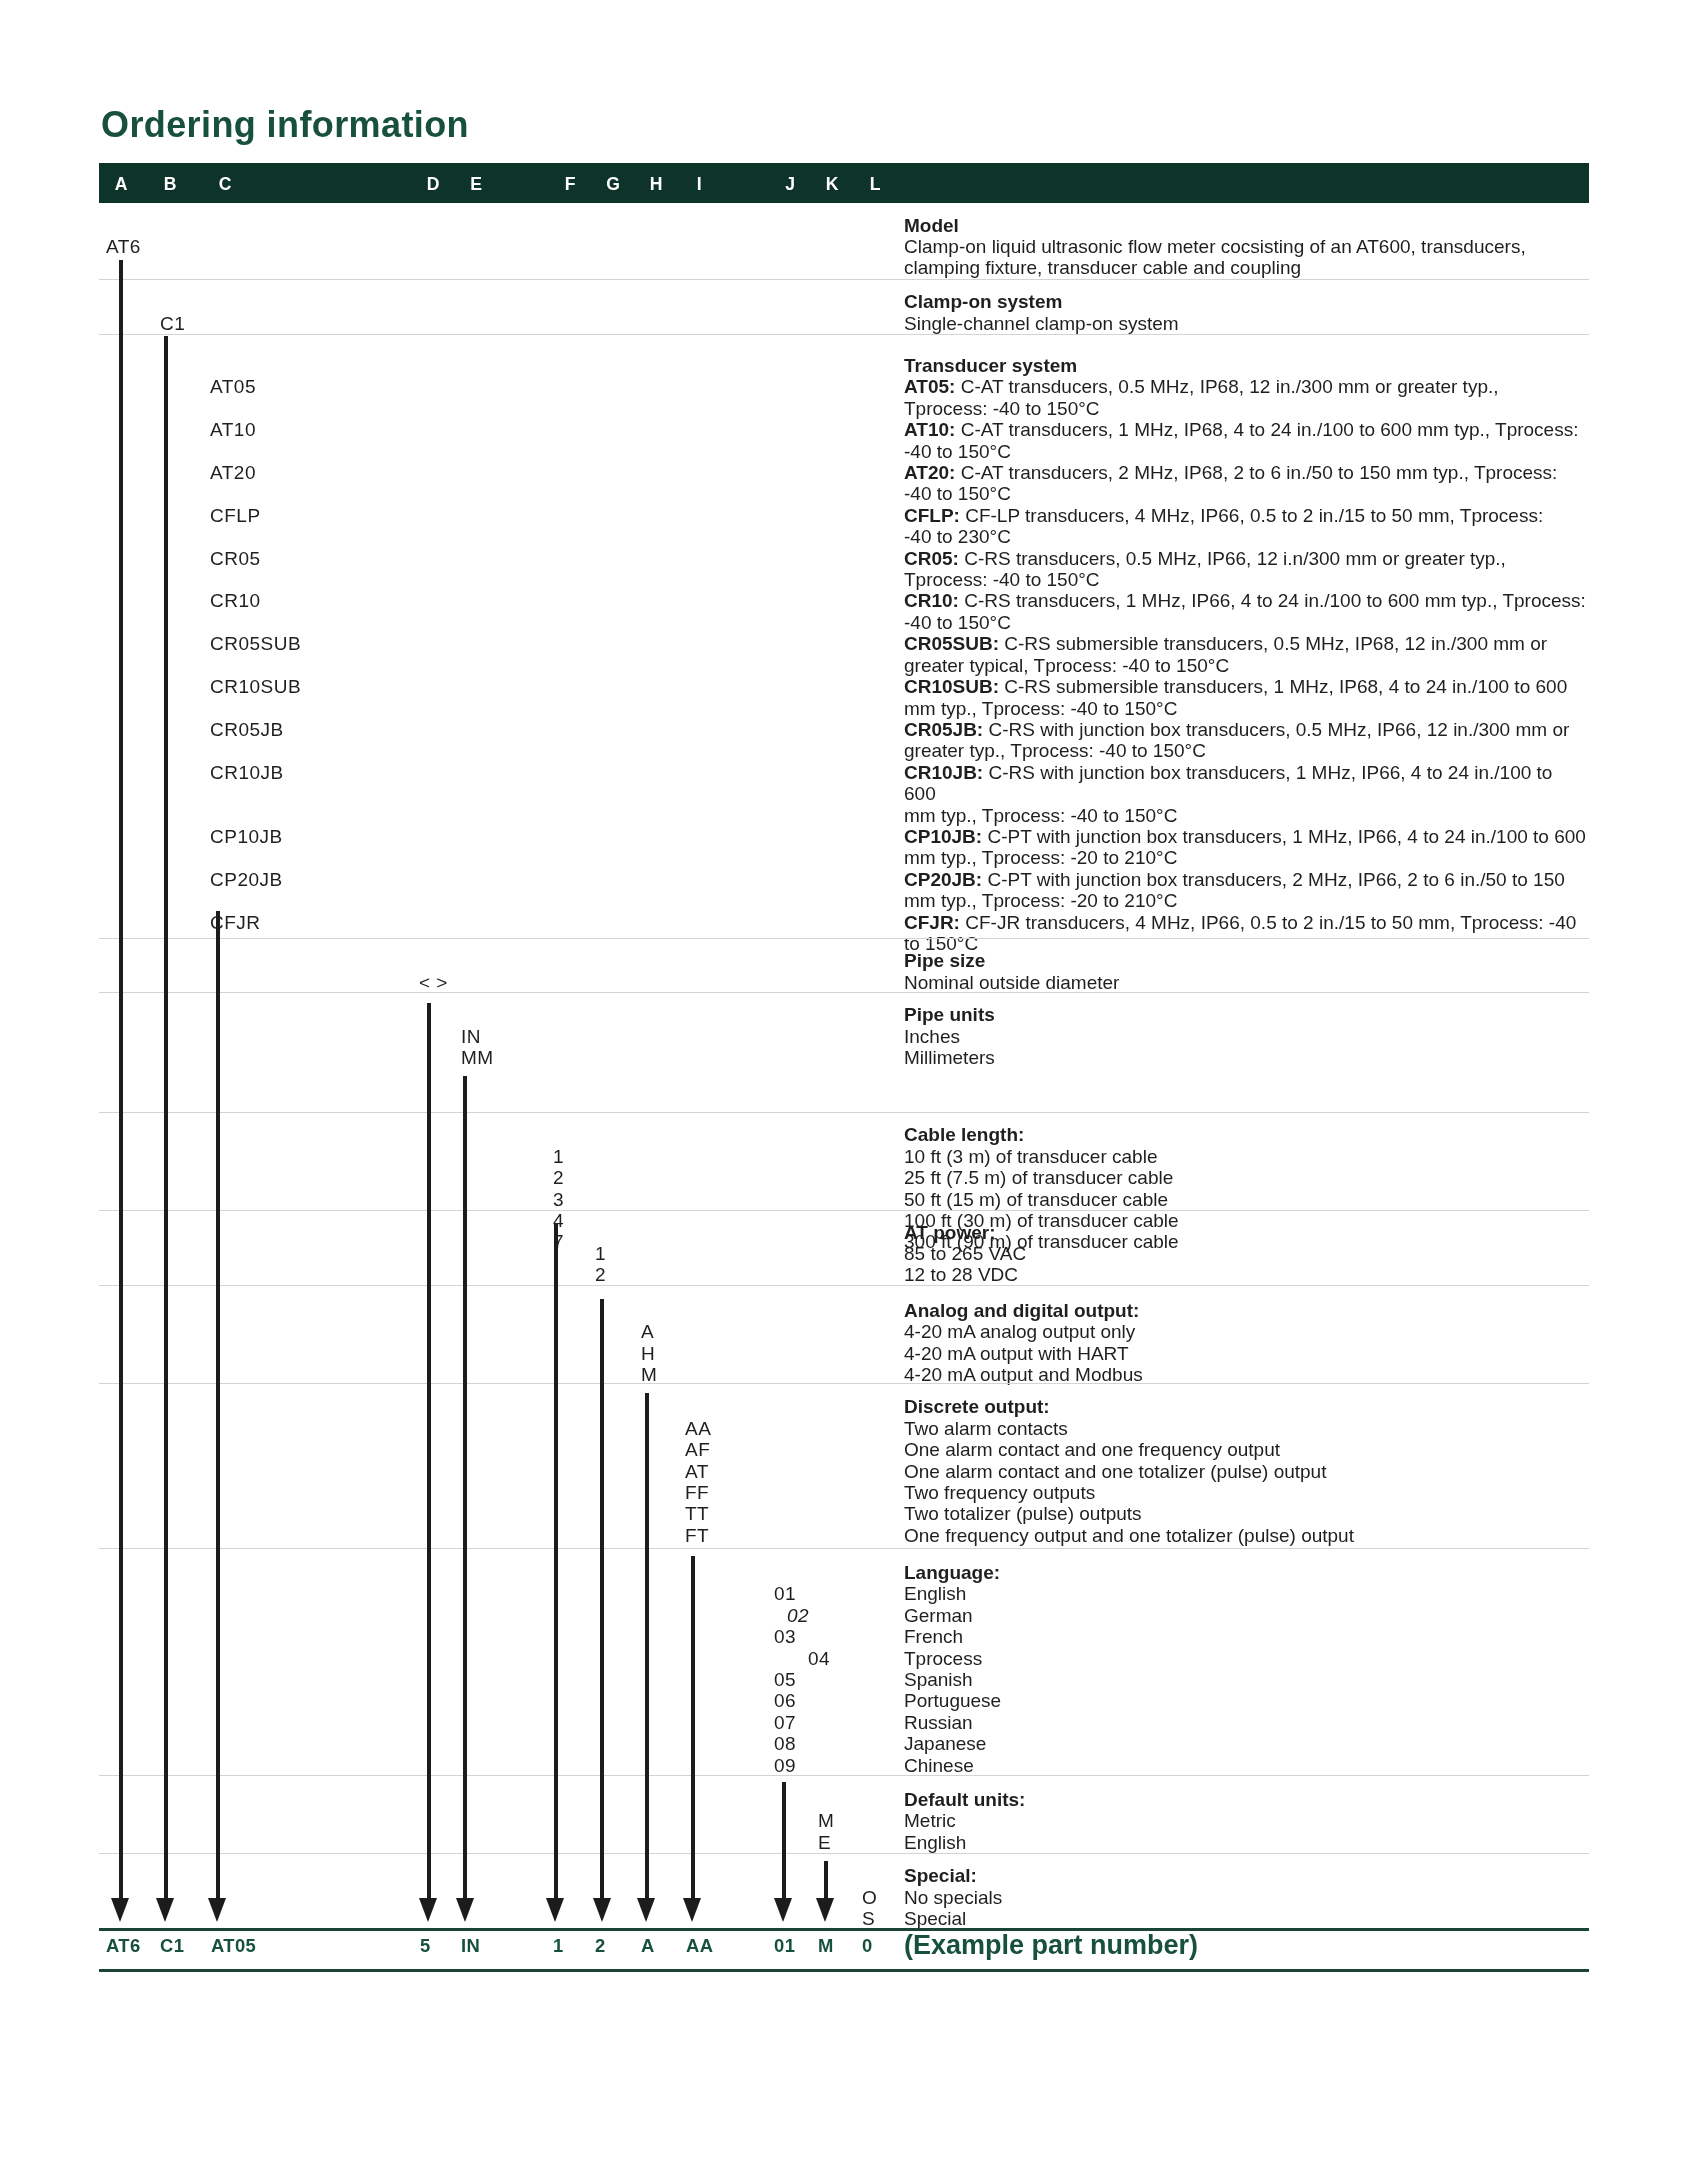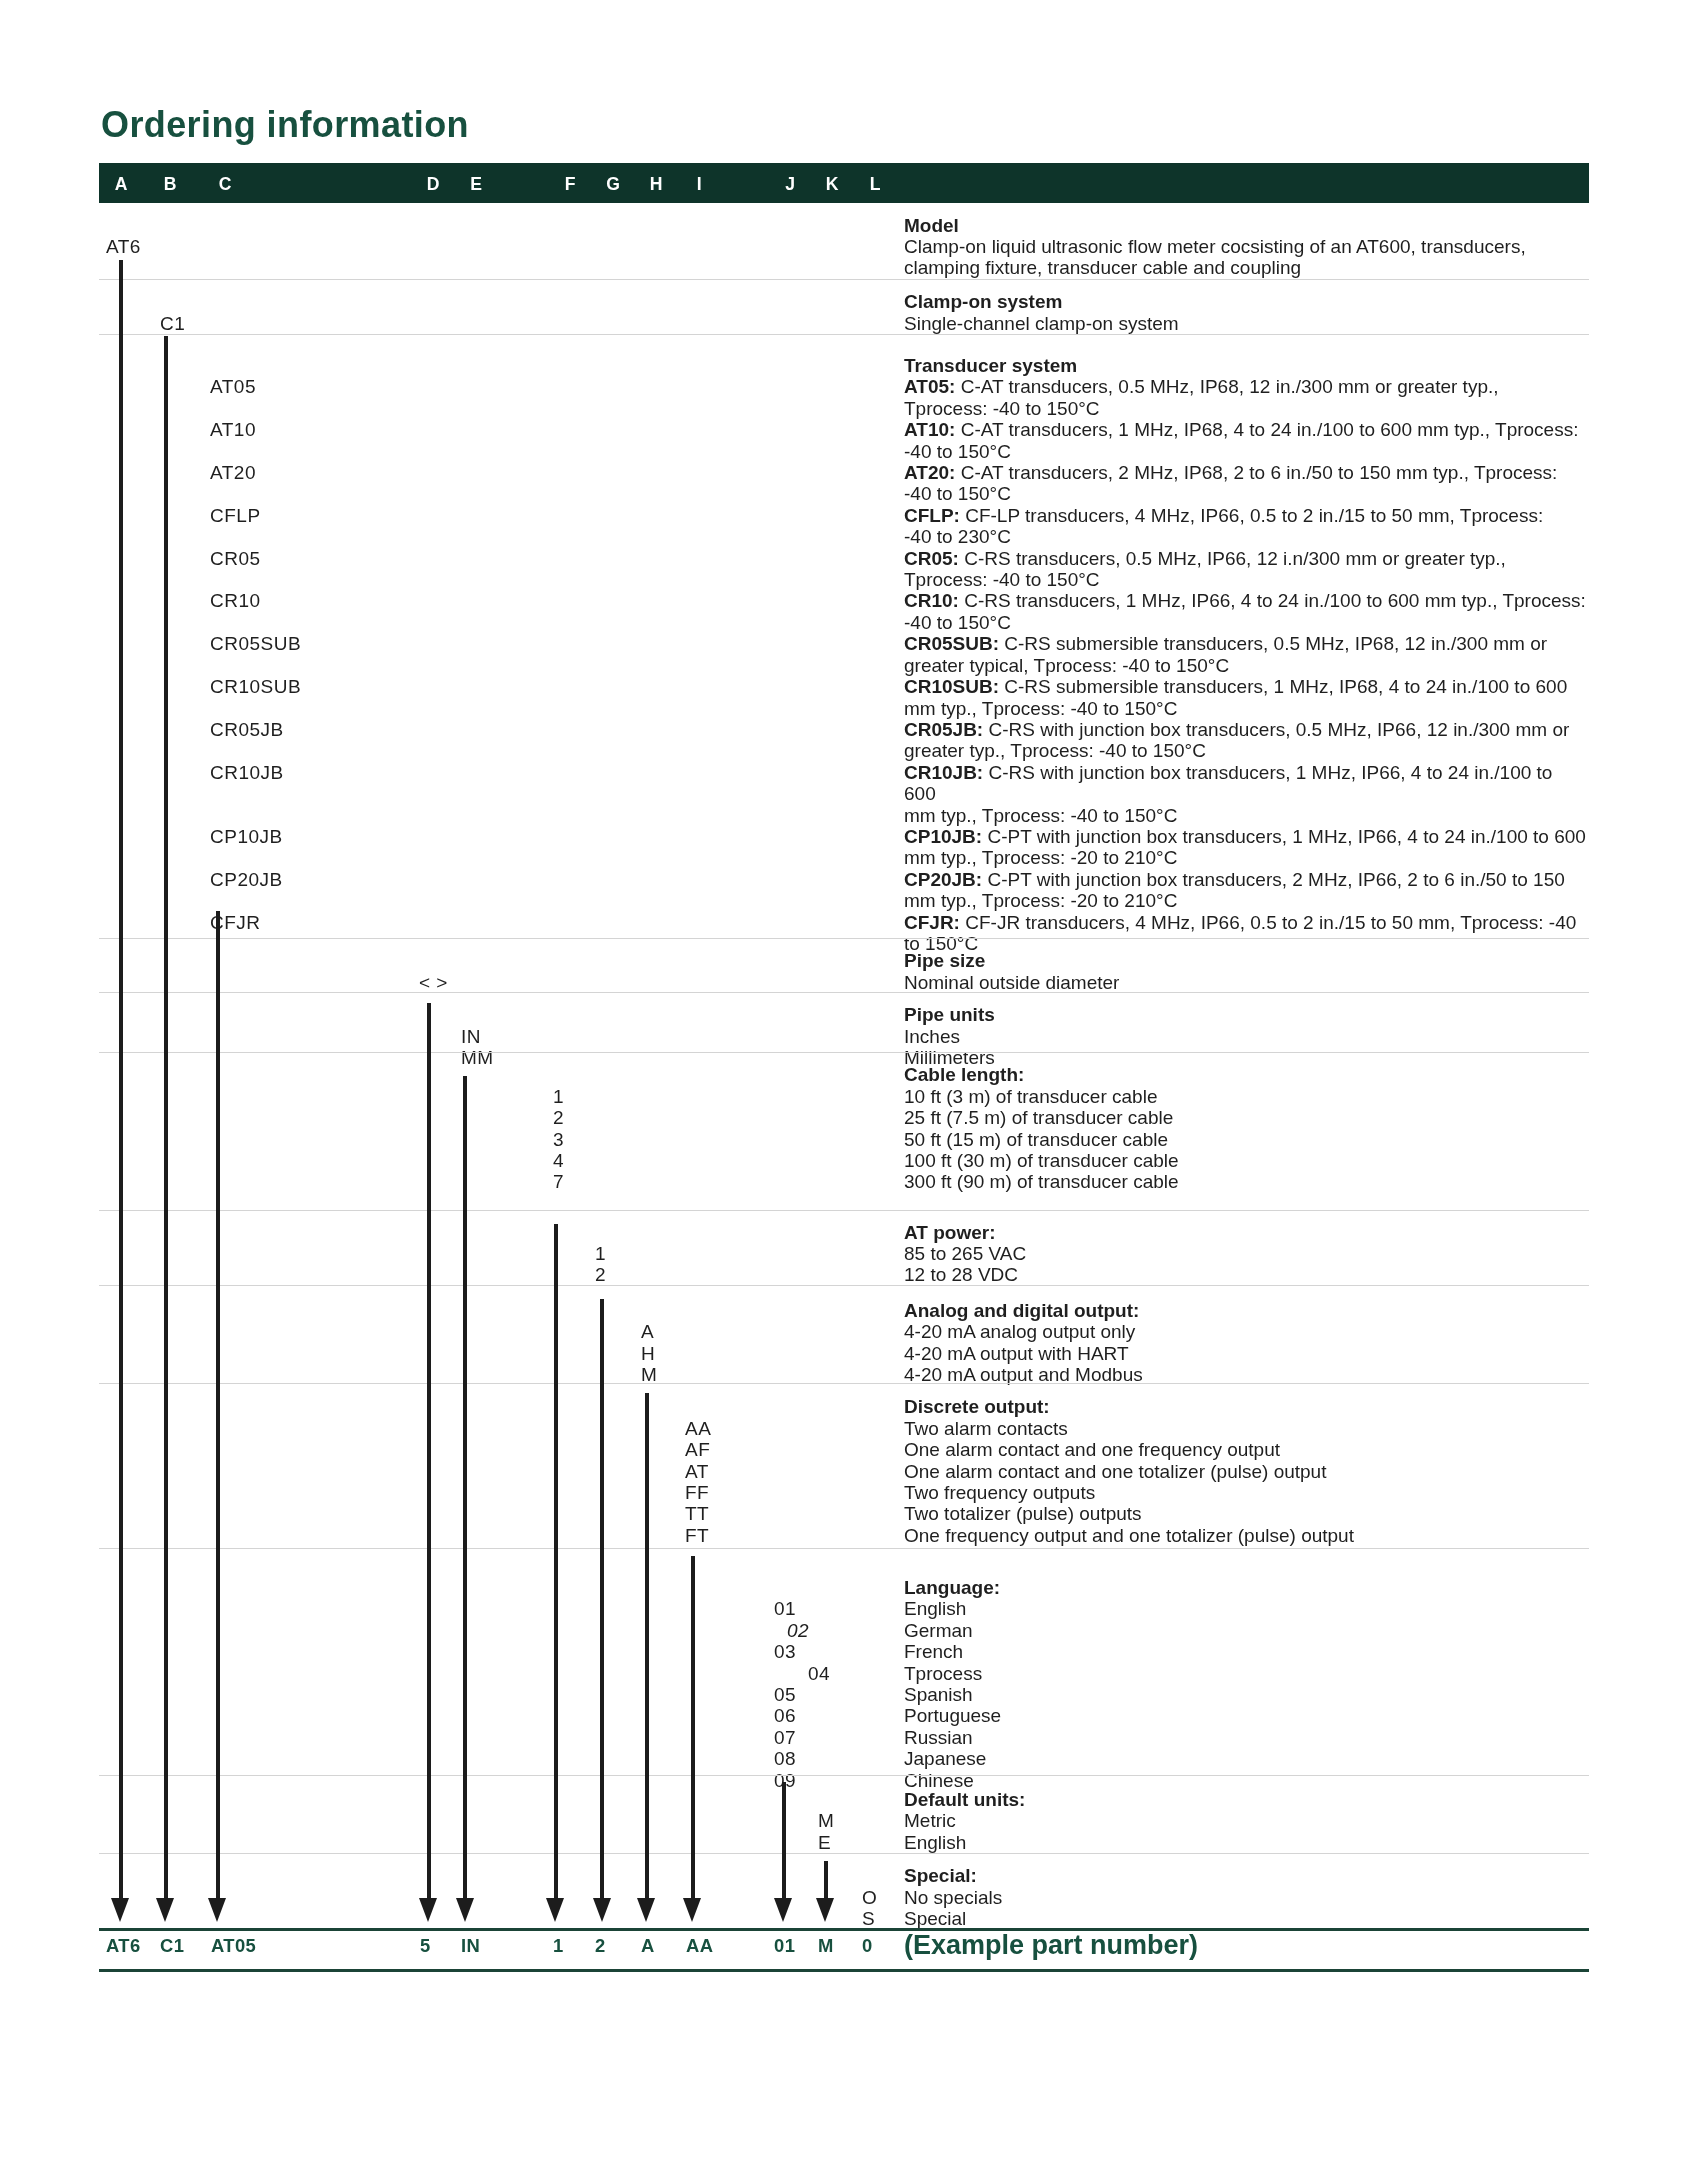--- a/index.html
+++ b/index.html
@@ -145,21 +145,21 @@
         <div class="sec-heading">Pipe units</div>
         <div class="opt">
           <span class="opt-code" style="left: 362px;">IN</span>
           <div class="opt-text">Inches</div>
         </div>
         <div class="opt">
           <span class="opt-code" style="left: 362px;">MM</span>
           <div class="opt-text">Millimeters</div>
         </div>
       </div>
-      <div class="section" style="top: 1052px; height: 132px; padding-top: 11.4px;">
+      <div class="section" style="top: 1112px; height: 132px; padding-top: 11.4px;">
         <div class="sec-heading">Cable length:</div>
         <div class="opt">
           <span class="opt-code" style="left: 454px;">1</span>
           <div class="opt-text">10 ft (3 m) of transducer cable</div>
         </div>
         <div class="opt">
           <span class="opt-code" style="left: 454px;">2</span>
           <div class="opt-text">25 ft (7.5 m) of transducer cable</div>
         </div>
         <div class="opt">
@@ -221,21 +221,21 @@
         </div>
         <div class="opt">
           <span class="opt-code" style="left: 586px;">TT</span>
           <div class="opt-text">Two totalizer (pulse) outputs</div>
         </div>
         <div class="opt">
           <span class="opt-code" style="left: 586px;">FT</span>
           <div class="opt-text">One frequency output and one totalizer (pulse) output</div>
         </div>
       </div>
-      <div class="section" style="top: 1548px; height: 227px; padding-top: 28px;">
+      <div class="section" style="top: 1548px; height: 227px; padding-top: 13px;">
         <div class="sec-heading">Language:</div>
         <div class="opt">
           <span class="opt-code" style="left: 675px;">01</span>
           <div class="opt-text">English</div>
         </div>
         <div class="opt">
           <span class="opt-code" style="left: 688px; font-style: italic;">02</span>
           <div class="opt-text">German</div>
         </div>
         <div class="opt">

